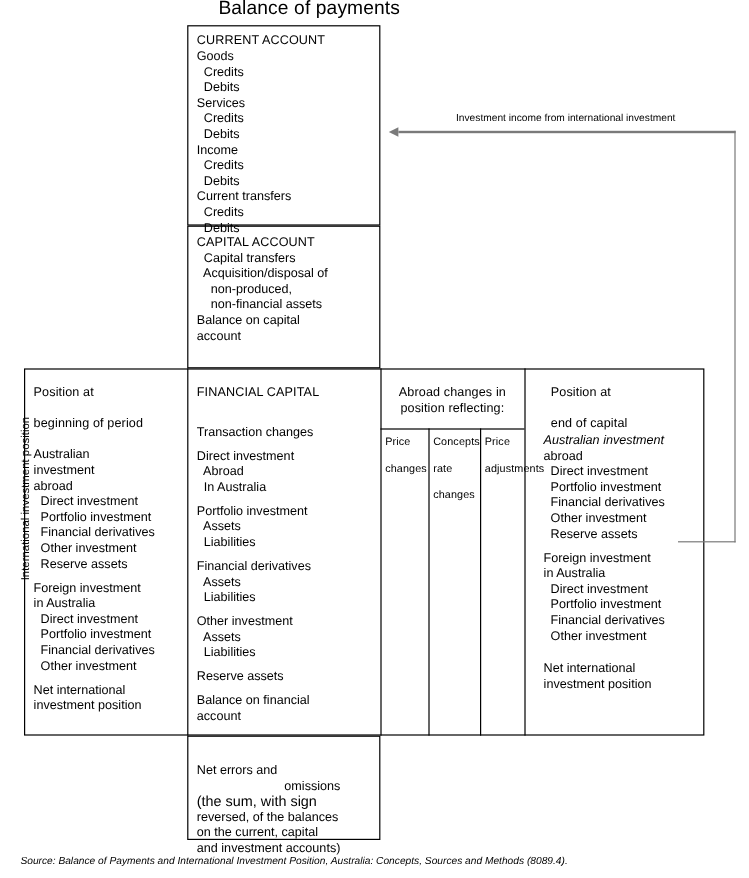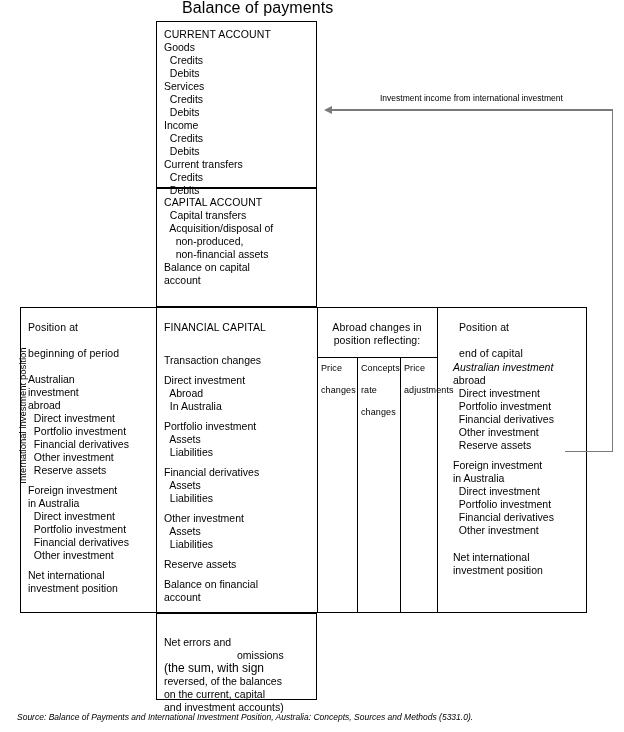--- a/index.html
+++ b/index.html
@@ -188,15 +188,15 @@
       <div style="height: 13px; line-height: 13px; font-size: 10.5px; white-space: pre;">on the current, capital</div>
       <div style="height: 13px; line-height: 13px; font-size: 10.5px; white-space: pre;">and investment accounts)</div>
     </div>
 
   <div class="arrow-seg" id="arrow-horiz-top" style="left:332px; top:109px; width:281px; height:1.5px;"></div>
   <div class="arrow-seg" id="arrow-vert-right" style="left:611.5px; top:109px; width:1.5px; height:343px;"></div>
   <div class="arrow-seg" id="arrow-horiz-bottom" style="left:565px; top:450.5px; width:48px; height:1.5px;"></div>
   <div id="arrow-head" style="left:324px; top:106px;"></div>
   <div id="arrow-label" style="left:380px; top:93px;">Investment income from international investment</div>
 
-  <div id="source-line">Source: Balance of Payments and International Investment Position, Australia: Concepts, Sources and Methods (5331.0).</div>
+  <div id="source-line">Source: Balance of Payments and International Investment Position, Australia: Concepts, Sources and Methods (8089.4).</div>
 
 </div>
 
 </body></html>

